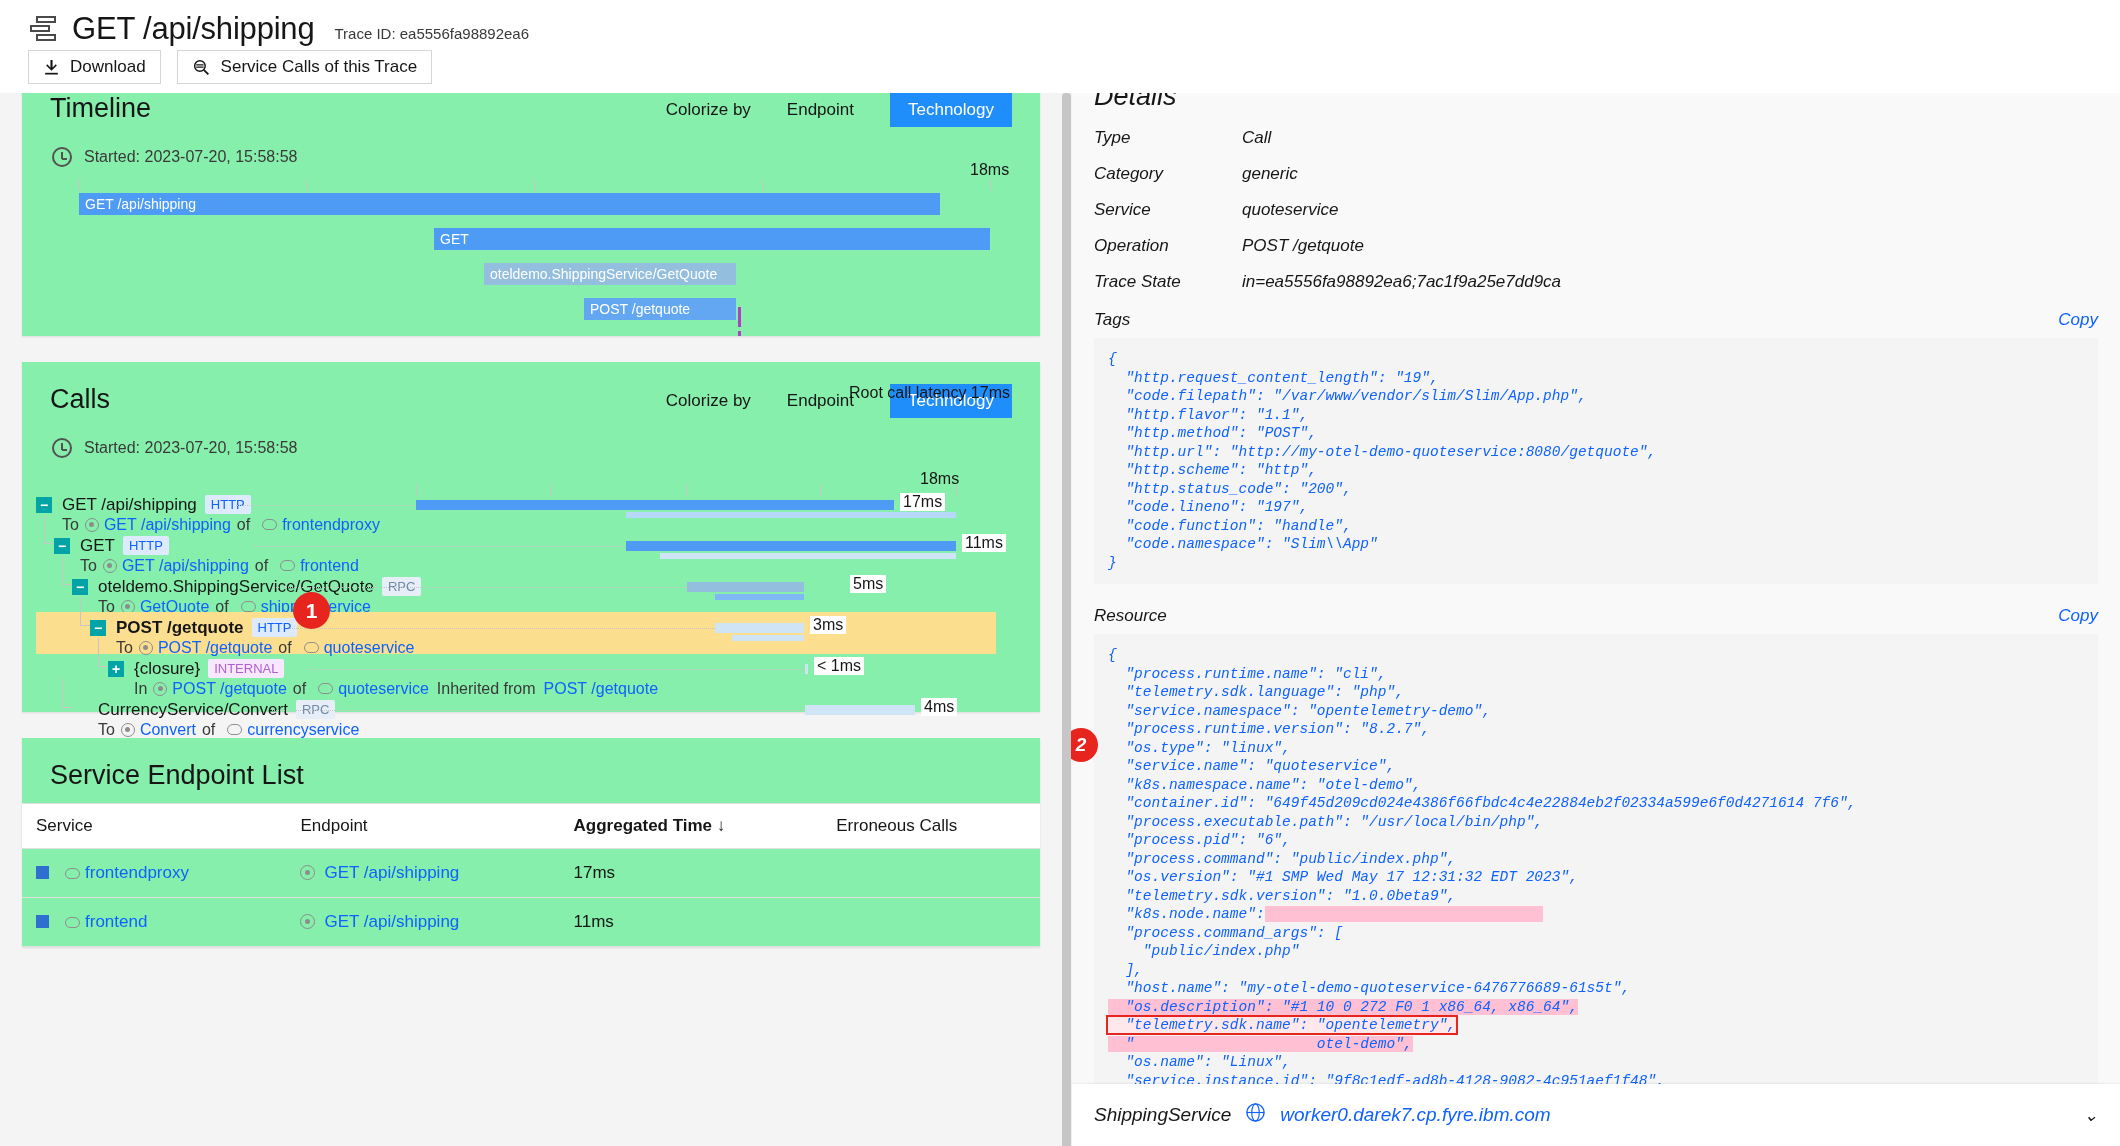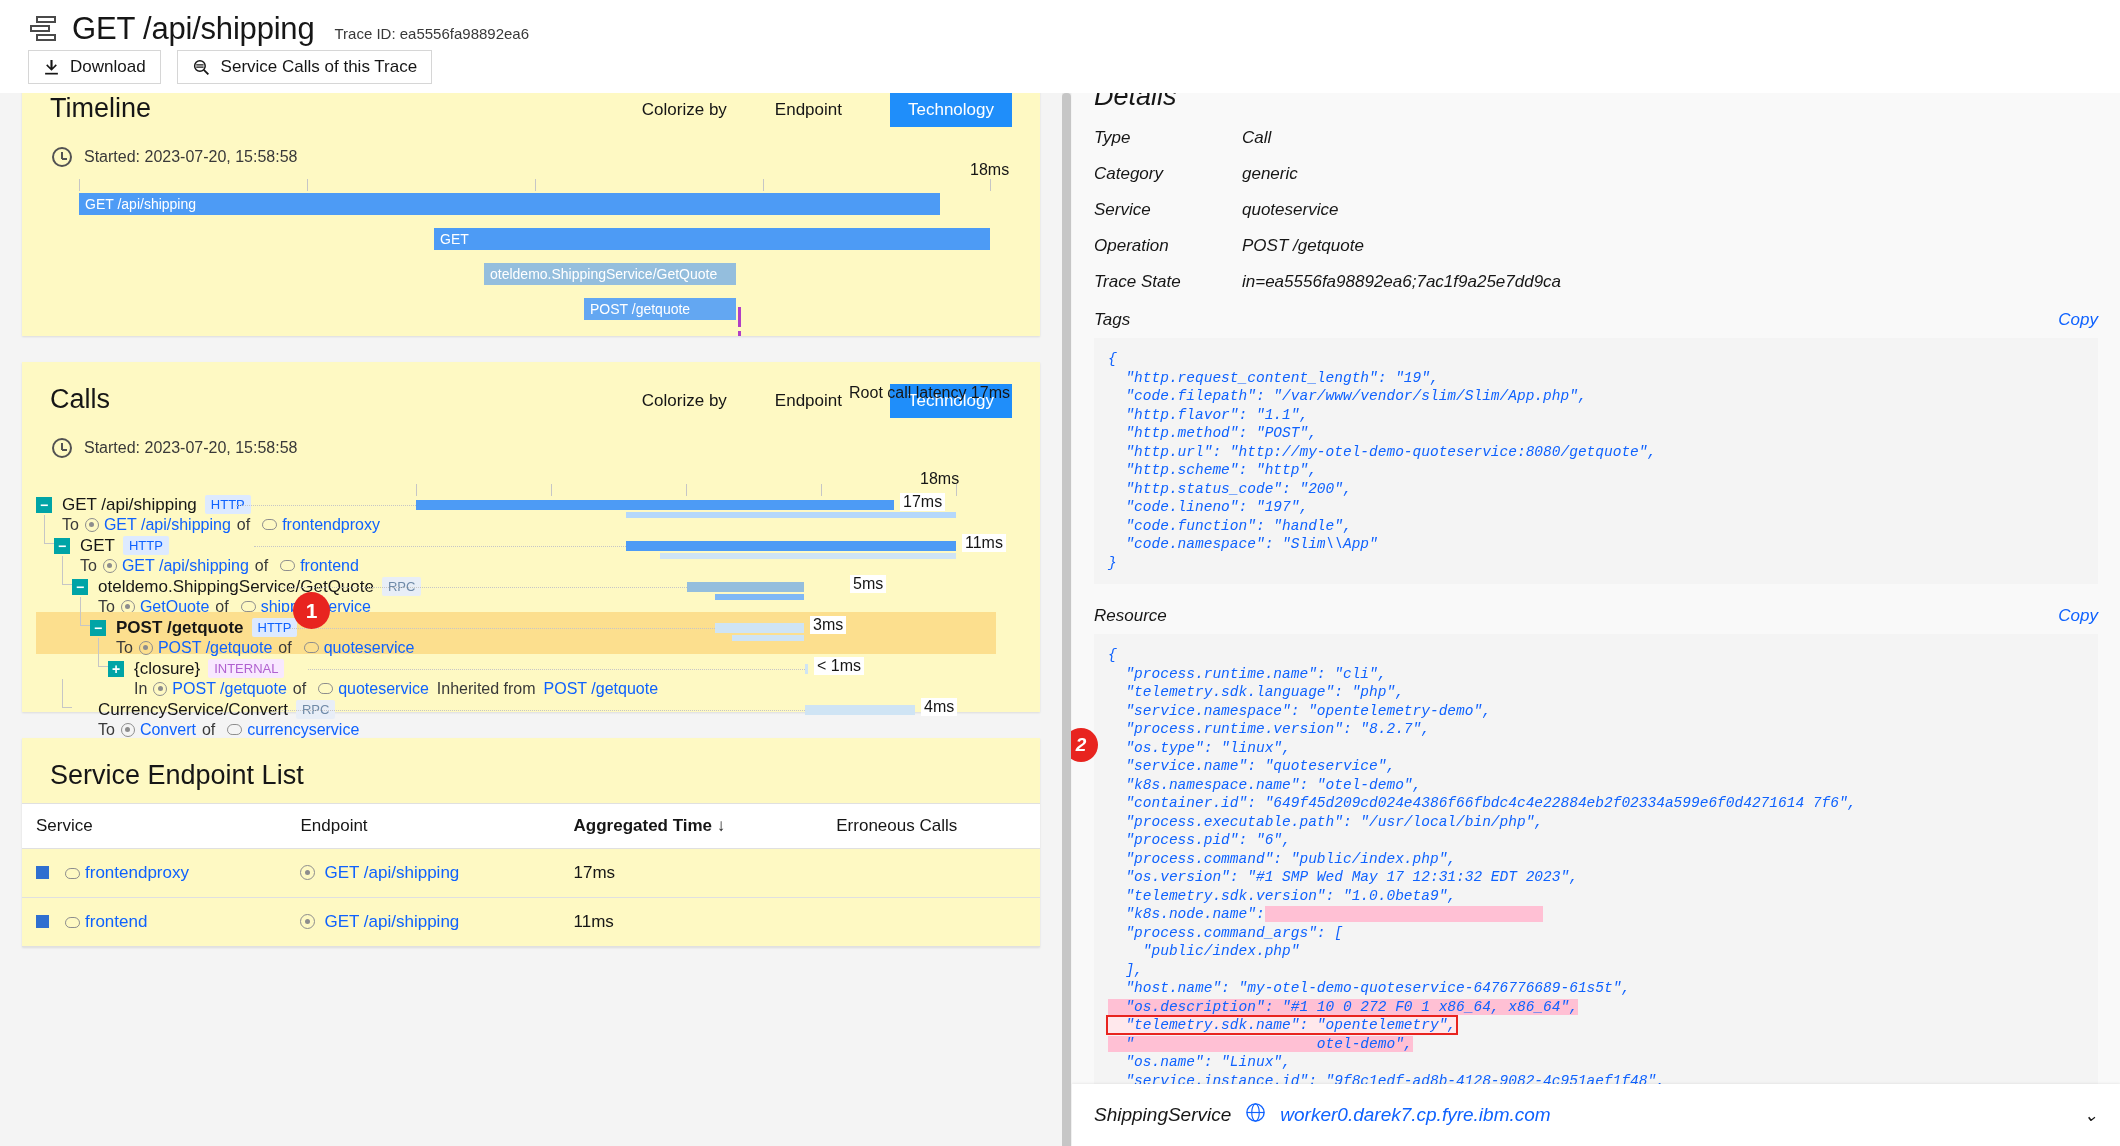--- a/index.html
+++ b/index.html
@@ -26,24 +26,24 @@
     display:flex; align-items:center; gap:10px;
     padding:0 14px; font-size:17px; color:#161616; cursor:pointer;
   }
   .tbtn svg { display:block; }
   
   #body-wrap { position:absolute; top:93px; left:0; right:0; bottom:0; }
   #left-col {
     position:absolute; left:0; top:0; width:1062px; bottom:0;
     overflow:hidden; padding:0 22px;
   }
-  .card { background:#fef9c3; box-shadow:0 1px 2px rgba(0,0,0,.10); margin-bottom:26px; position:relative; }
+  .card { background:#86efac; box-shadow:0 1px 2px rgba(0,0,0,.10); margin-bottom:26px; position:relative; }
   .card-head { display:flex; align-items:flex-start; justify-content:space-between; padding:22px 28px 0 28px;}
   .card-title { font-size:27px; font-weight:400; }
-  .colorize { display:flex; align-items:center; gap:30px; font-size:17px; }
+  .colorize { display:flex; align-items:center; gap:18px; font-size:17px; }
   .colorize .lbl { color:#161616; }
   .seg { padding:7px 18px; font-size:17px; cursor:pointer; color:#161616; background:transparent; border:none;}
   .seg.active { background:#1f8efa; color:#fff; }
   .started { display:flex; align-items:center; gap:12px; padding:20px 0 0 30px; font-size:16px; color:#393939;}
   .clock { width:20px; height:20px; border:2px solid #525252; border-radius:50%; position:relative; }
   .clock:before{ content:""; position:absolute; left:7px; top:3px; width:1.6px; height:7px; background:#525252;}
   .clock:after{ content:""; position:absolute; left:8px; top:9px; width:5px; height:1.6px; background:#525252;}
   
   #timeline-body { position:relative; height:205px; margin:12px 0 0 0; }
   .tick { position:absolute; top:0; width:1px; height:12px; background:#c6c6c6;}

